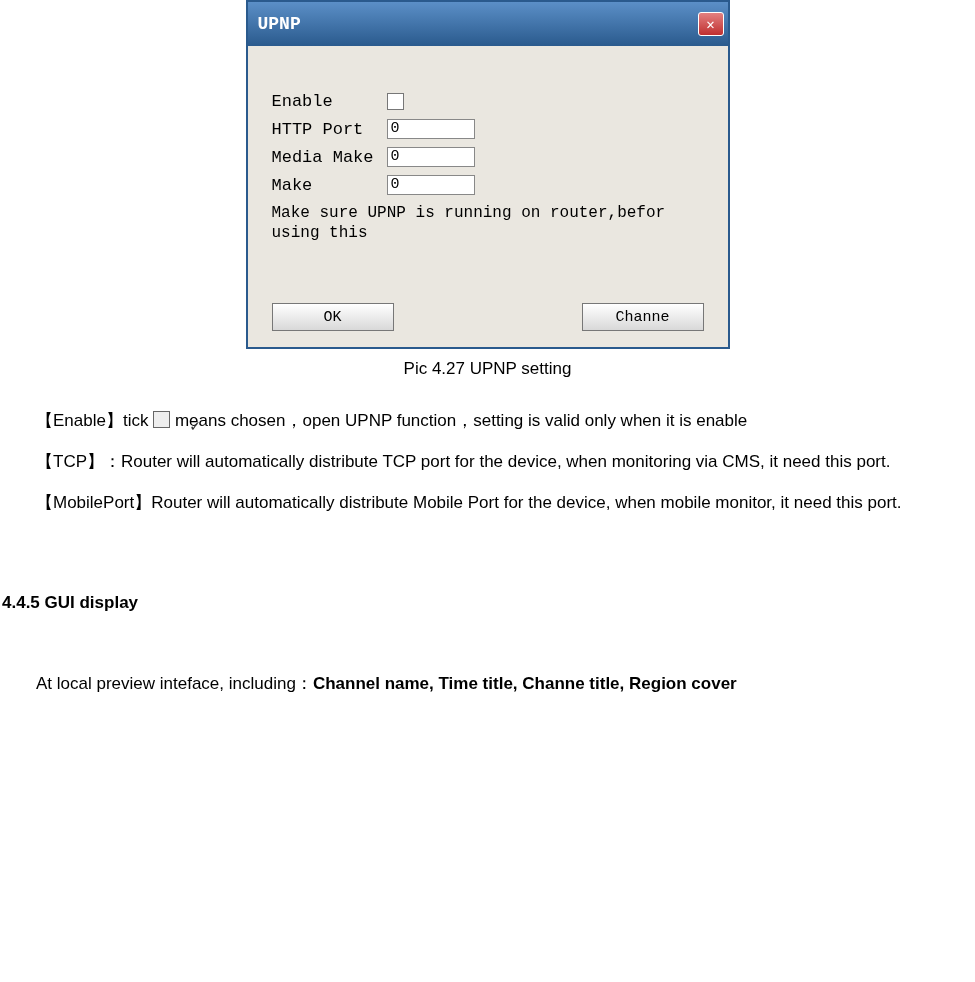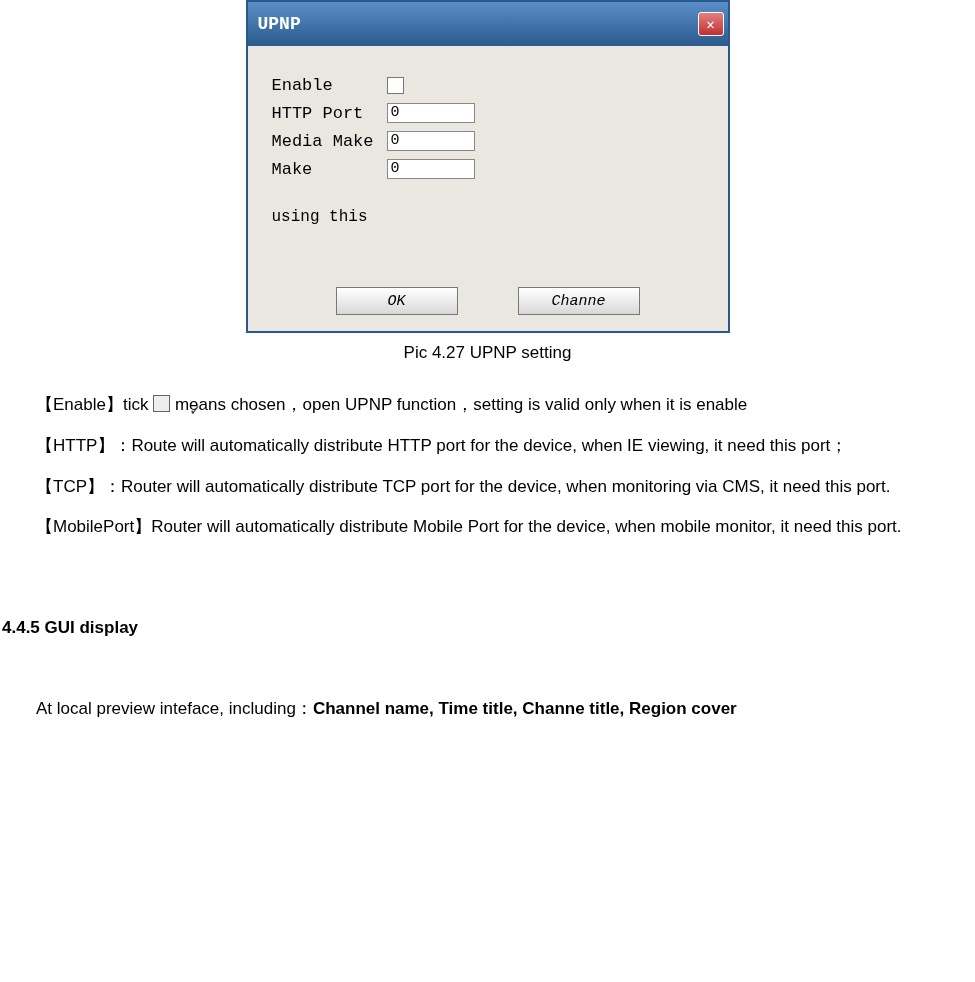--- a/index.html
+++ b/index.html
@@ -32,20 +32,21 @@
   .close-btn {
     width: 24px; height: 22px;
     background: linear-gradient(#e38080, #c03030);
     border: 1px solid #fff;
     border-radius: 3px;
     display:flex;align-items:center;justify-content:center;
     color:#fff;font-weight:bold;font-size:14px;
   }
   .dlg-body {
     padding: 30px 24px 16px 24px;
+    margin-top: 16px;
   }
   .row { display:flex; align-items:center; margin-bottom:8px; }
   .row-label {
     width: 115px;
     font-family: "Courier New", monospace;
     font-size: 17px;
   }
   .cb {
     width:15px;height:15px;border:1px solid #777;background:#fff;display:inline-block;
   }
@@ -53,21 +54,21 @@
     border:1px solid #888;
     background:#fff;
     width:80px;height:18px;
     font-family:"Courier New",monospace;font-size:15px;
     padding:0 3px;line-height:18px;
   }
   .hint {
     font-family:"Courier New",monospace;font-size:16px;
     margin: 4px 0 0 0; line-height:1.25;
   }
-  .btn-row { display:flex; justify-content:center; gap:60px; margin-top:60px;font-style:italic; }
+  .btn-row { display:flex; justify-content:space-between; gap:60px; margin-top:60px; }
   .w-btn {
     width:120px;height:26px;
     border:1px solid #777;
     background:linear-gradient(#fff,#d8d8d8);
     font-family:"Courier New",monospace;font-size:15px;
     display:flex;align-items:center;justify-content:center;
   }
   .caption { text-align:center; margin:6px 12px 22px;}
   .content { line-height:2.4; padding:0 2px; }
   .p { text-indent:34px; }
@@ -103,38 +104,37 @@
     </div>
     <div class="row">
       <span class="row-label">Media Make</span>
       <span class="txtfield">0</span>
     </div>
     <div class="row">
       <span class="row-label">Make</span>
       <span class="txtfield">0</span>
     </div>
     <div class="hint">
-      <br>
+      <span>Make sure UPNP is running on router,befor</span><br>
       <span>using this</span>
     </div>
     <div class="btn-row">
       <span class="w-btn">OK</span>
       <span class="w-btn">Channe</span>
     </div>
   </div>
 </div>
 
 <div class="caption">Pic 4.27 UPNP setting</div>
 
 <div class="content">
   <div class="p">
     <span>【Enable】tick </span><span class="inline-cb"></span>
     <span>means chosen，open UPNP function，setting is valid only when it is enable</span>
   </div>
-  <div class="p" style="text-indent:34px;">【HTTP】：Route will automatically distribute HTTP port for the device, when IE viewing, it need this port；</div>
   <div class="p">【TCP】：Router will automatically distribute TCP port for the device, when monitoring via CMS, it need this port.</div>
   <div class="p">【MobilePort】Router will automatically distribute Mobile Port for the device, when mobile monitor, it need this port.</div>
 
   <div class="sec-head">4.4.5 GUI display</div>
 
   <div class="p">
     <span>At local preview inteface, including：</span><span class="boldinline">Channel name, Time title, Channe title, Region cover</span>
   </div>
 </div>
 

